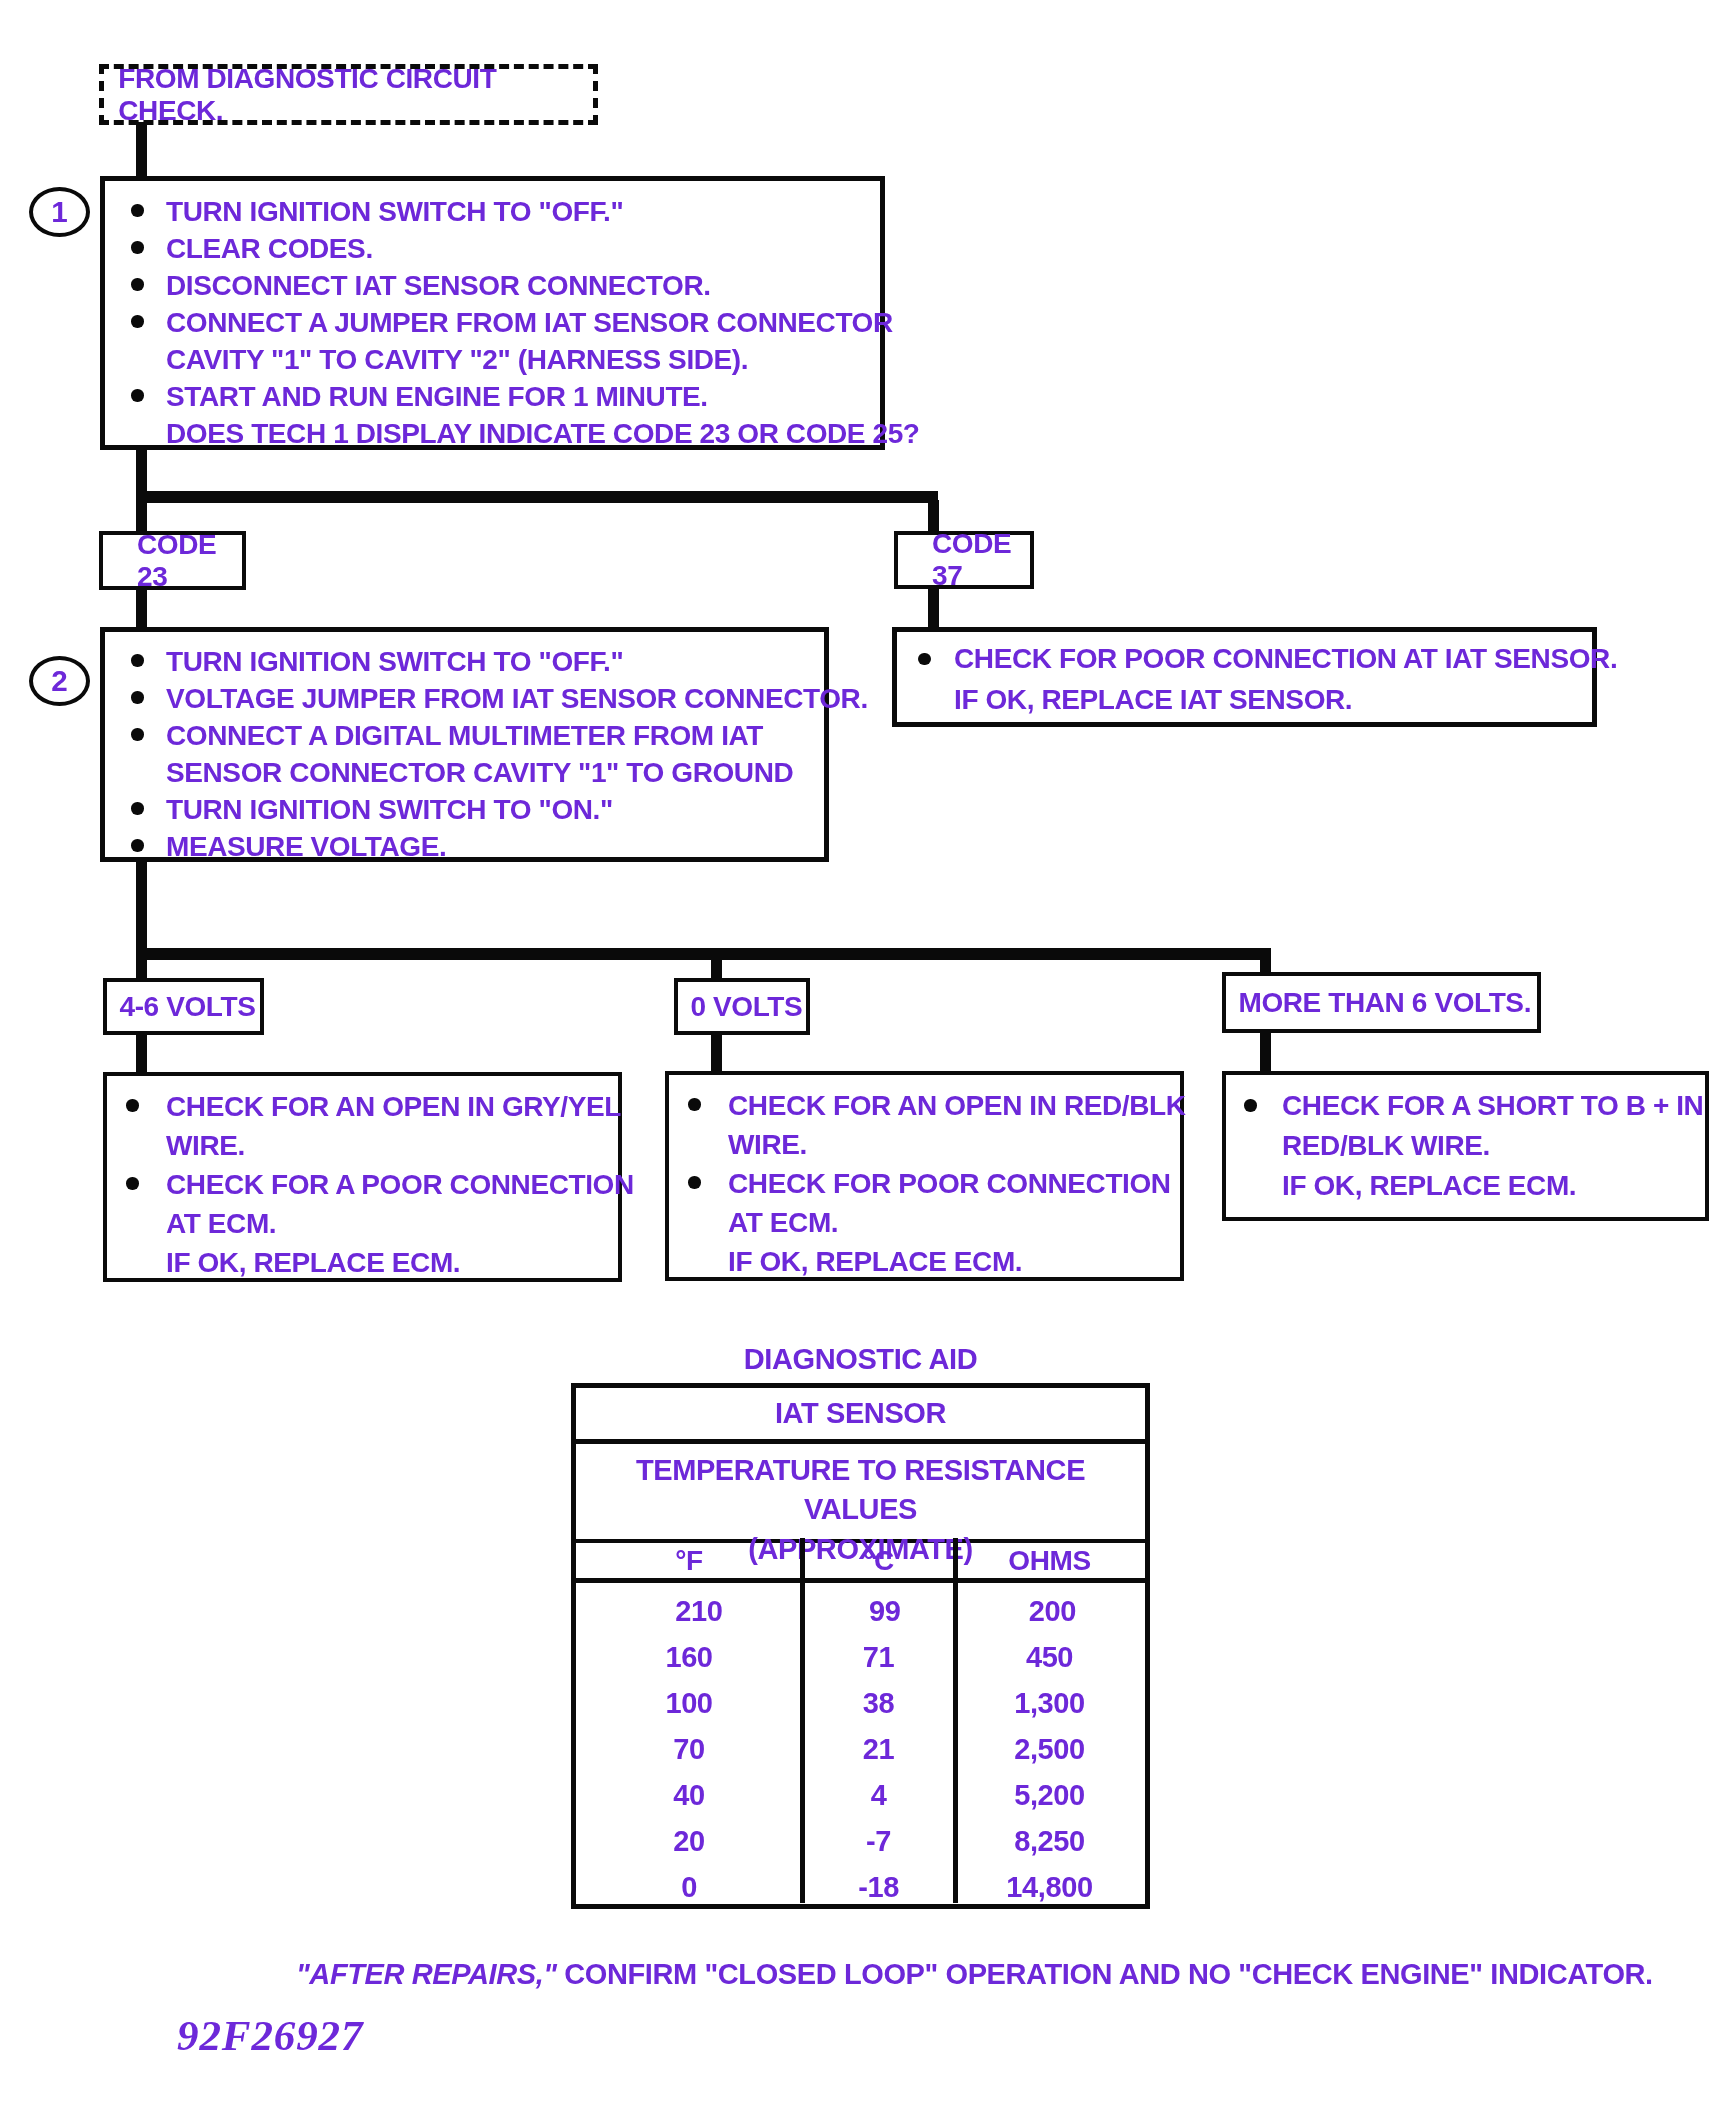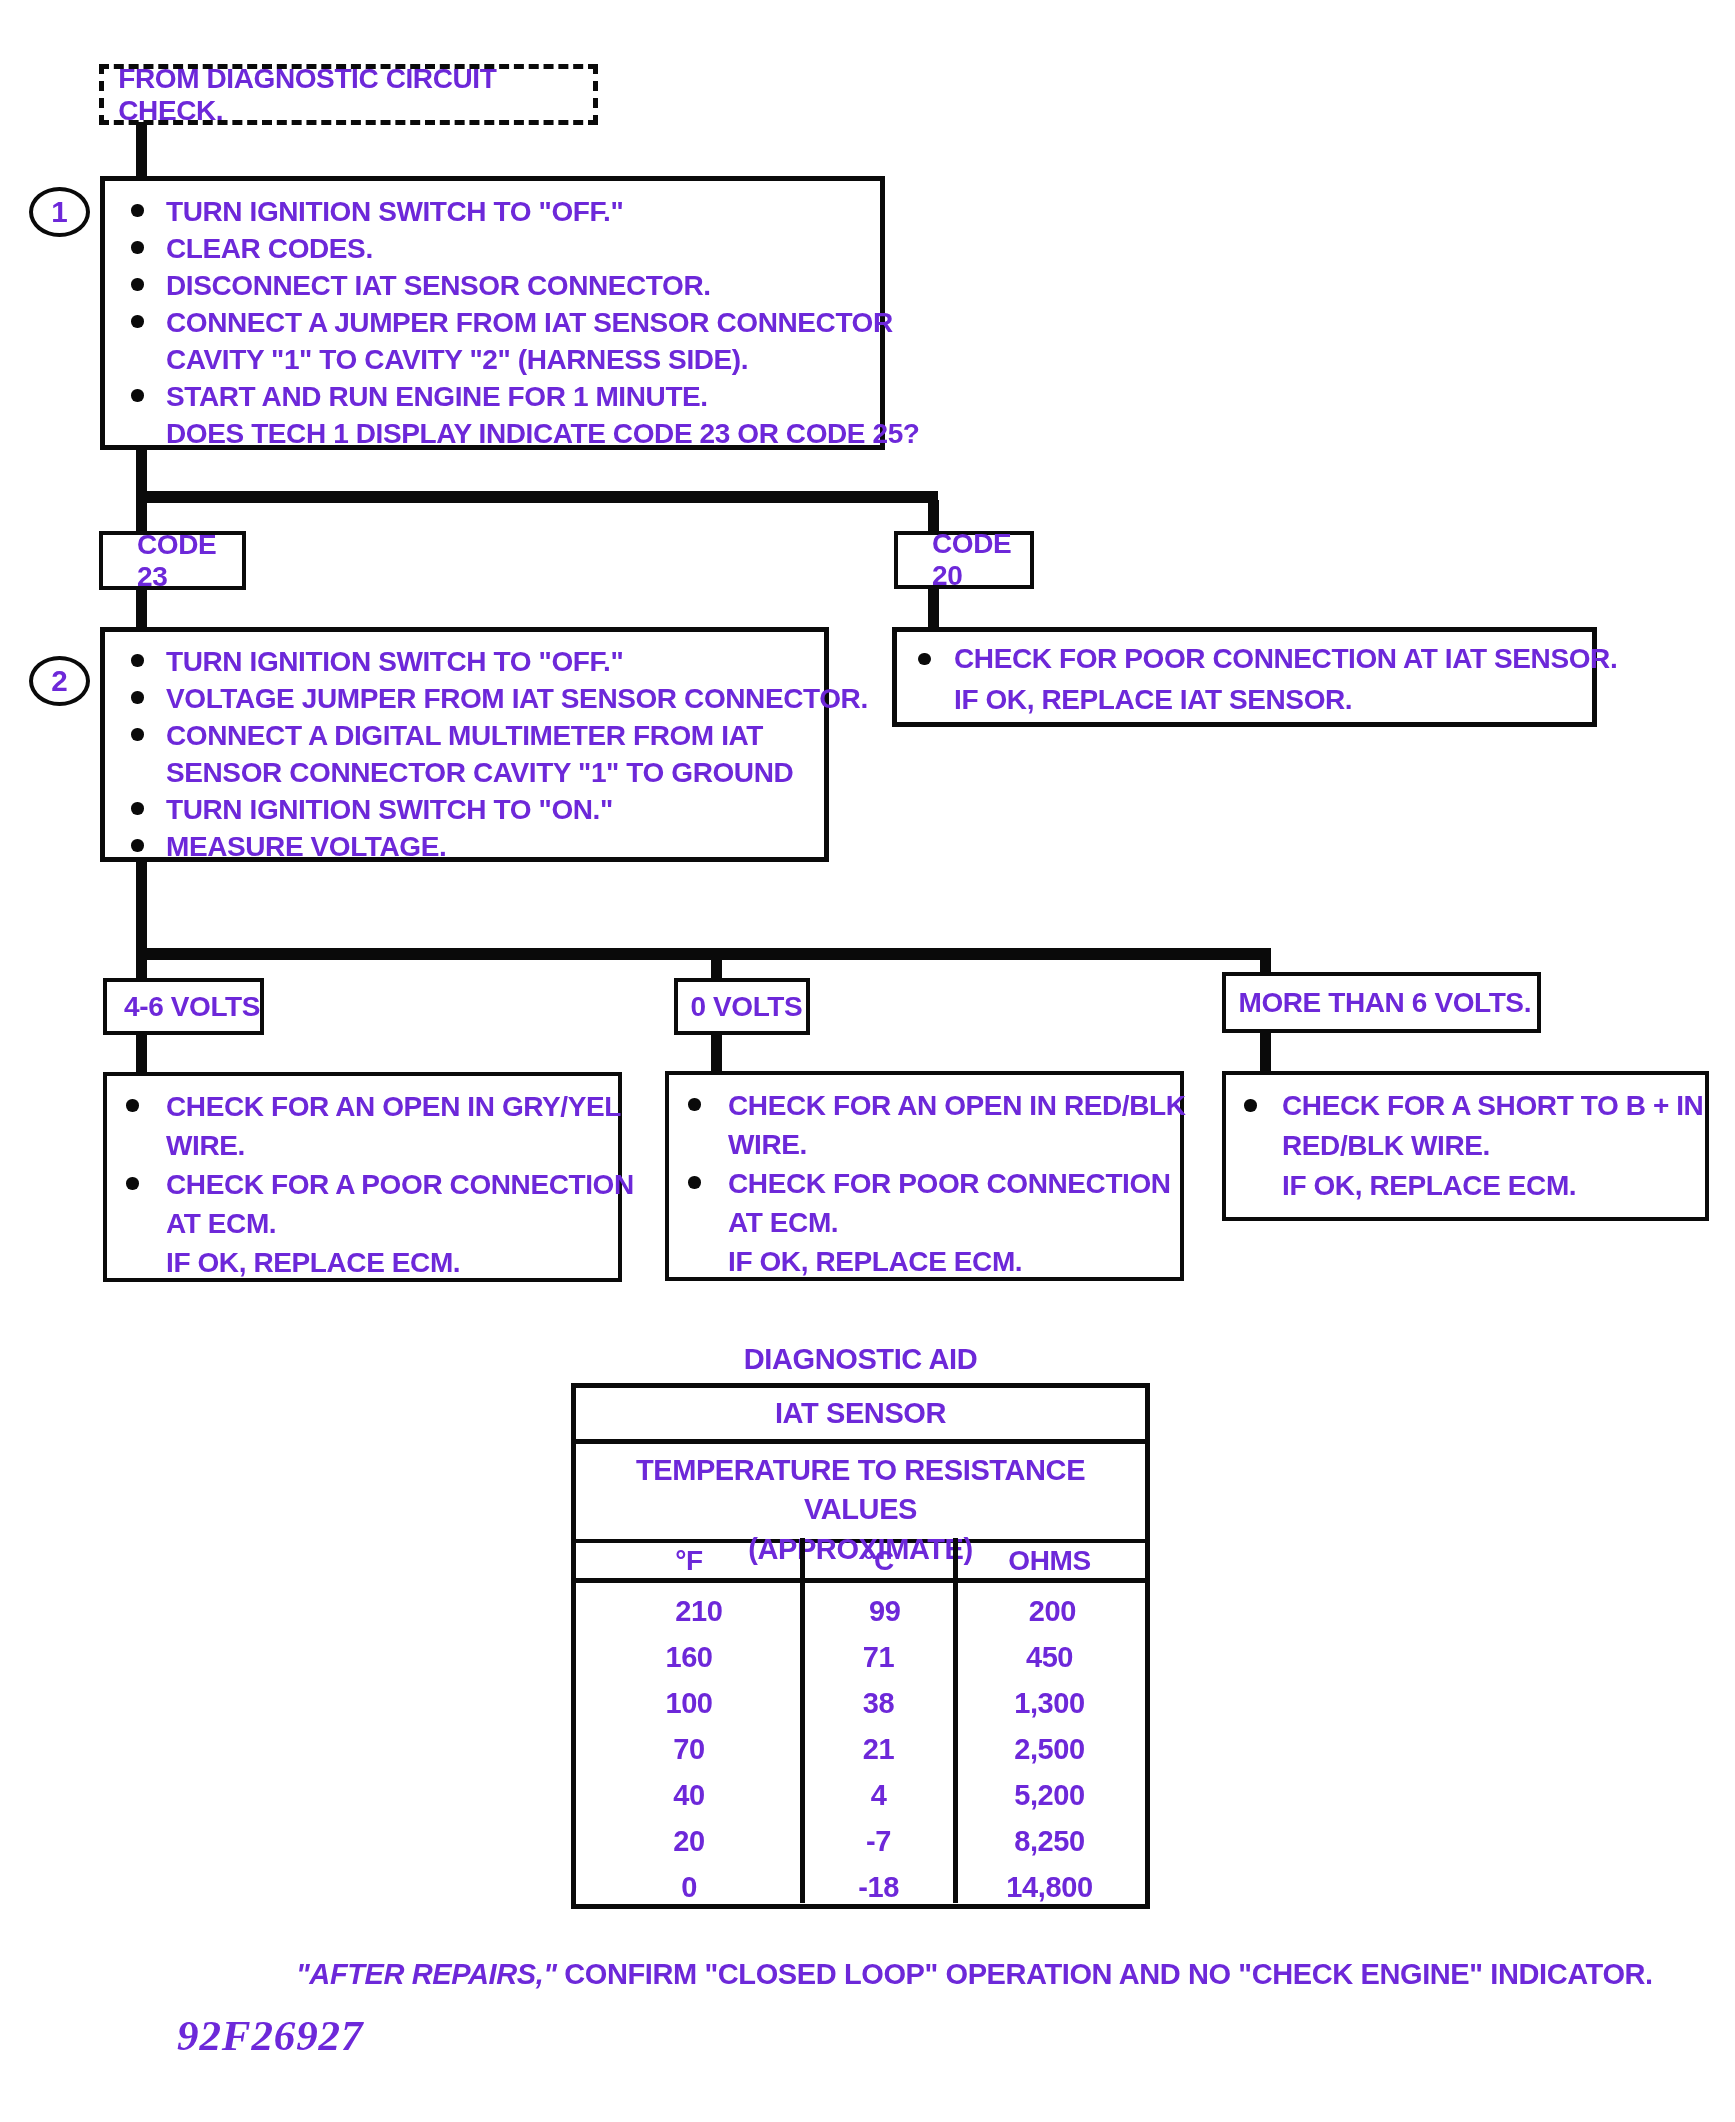--- a/index.html
+++ b/index.html
@@ -69,41 +69,41 @@
     <div class="bline"><span class="dot" style="left:-35px;"></span><span>CONNECT A JUMPER FROM IAT SENSOR CONNECTOR</span></div>
     <div class="bline"><span>CAVITY "1" TO CAVITY "2" (HARNESS SIDE).</span></div>
     <div class="bline"><span class="dot" style="left:-35px;"></span><span>START AND RUN ENGINE FOR 1 MINUTE.</span></div>
     <div class="bline"><span>DOES TECH 1 DISPLAY INDICATE CODE 23 OR CODE 25?</span></div>
   </div>
 
   <div class="sbox codebox" style="left:99px;top:531px;width:147px;height:59px;">
     <span class="btxt">CODE 23</span>
   </div>
   <div class="sbox codebox" style="left:894px;top:531px;width:140px;height:58px;">
-    <span class="btxt">CODE 20</span>
+    <span class="btxt">CODE 37</span>
   </div>
 
   <div class="badge" style="left:29px;top:656px;width:61px;height:50px;">
     <span>2</span>
   </div>
   <div class="fbox" style="left:100px;top:627px;width:729px;height:235px;padding:10.7px 9px 0 61px;">
     <div class="bline"><span class="dot" style="left:-35px;"></span><span>TURN IGNITION SWITCH TO "OFF."</span></div>
     <div class="bline"><span class="dot" style="left:-35px;"></span><span>VOLTAGE JUMPER FROM IAT SENSOR CONNECTOR.</span></div>
     <div class="bline"><span class="dot" style="left:-35px;"></span><span>CONNECT A DIGITAL MULTIMETER FROM IAT</span></div>
     <div class="bline"><span>SENSOR CONNECTOR CAVITY "1" TO GROUND</span></div>
     <div class="bline"><span class="dot" style="left:-35px;"></span><span>TURN IGNITION SWITCH TO "ON."</span></div>
     <div class="bline"><span class="dot" style="left:-35px;"></span><span>MEASURE VOLTAGE.</span></div>
   </div>
 
   <div class="fbox" style="left:892px;top:627px;width:705px;height:100px;padding:6.3px 9px 0 57px;">
     <div class="bline" style="line-height:41px;"><span class="dot" style="left:-36px;top:14.3px;"></span><span>CHECK FOR POOR CONNECTION AT IAT SENSOR.</span></div>
     <div class="bline" style="line-height:41px;"><span>IF OK, REPLACE IAT SENSOR.</span></div>
   </div>
 
-  <div class="sbox voltbox" style="left:103px;top:978px;width:161px;height:57px;justify-content:flex-end;">
+  <div class="sbox voltbox" style="left:103px;top:978px;width:161px;height:57px;">
     <span class="btxt">4-6 VOLTS</span>
   </div>
   <div class="sbox voltbox" style="left:674px;top:978px;width:136px;height:57px;">
     <span class="btxt">0 VOLTS</span>
   </div>
   <div class="sbox voltbox" style="left:1222px;top:972px;width:319px;height:61px;">
     <span class="btxt">MORE THAN 6 VOLTS.</span>
   </div>
 
   <div class="sbox" style="left:103px;top:1072px;width:519px;height:210px;padding:10.7px 7.2px 0 59px;">

